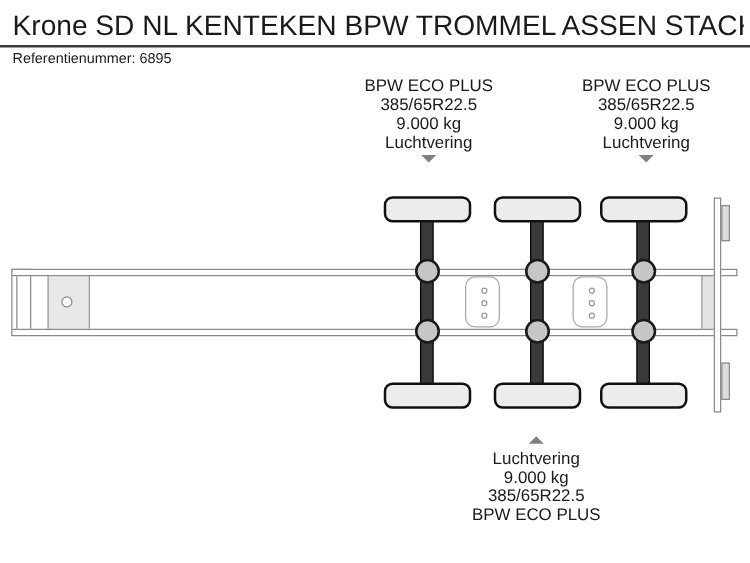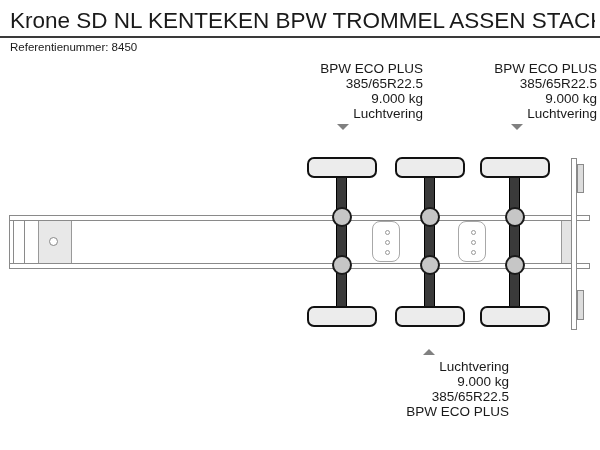--- a/index.html
+++ b/index.html
@@ -10,21 +10,21 @@
   
   .title{
     position:absolute;left:10px;top:8px;width:585px;
     font-size:22.5px;font-weight:400;white-space:nowrap;overflow:hidden;
     color:#1a1a1a;letter-spacing:0px;
   }
   .divider{position:absolute;left:0;top:36px;width:600px;height:1.5px;background:#3a3a3a;}
   .ref{position:absolute;left:10px;top:41px;font-size:11.5px;color:#1a1a1a;}
 
   
-  .spec{position:absolute;width:160px;text-align:right;font-size:13.5px;line-height:15px;color:#1a1a1a;}
+  .spec{position:absolute;width:160px;text-align:center;font-size:13.5px;line-height:15px;color:#1a1a1a;}
   .spec-front{left:263px;top:61px;}
   .spec-rear{left:437px;top:61px;}
   .spec-middle{left:349px;top:349px;}
   .arrow-down{width:0;height:0;margin:3px auto 0;
     border-left:6px solid transparent;border-right:6px solid transparent;
     border-top:6px solid #808080;}
   .arrow-up{width:0;height:0;margin:0 auto 4px;
     border-left:6px solid transparent;border-right:6px solid transparent;
     border-bottom:6px solid #808080;}
 
@@ -69,21 +69,21 @@
   .rear-marker-top{top:164px;height:29px;}
   .rear-marker-bottom{top:290px;height:30px;}
 </style>
 </head>
 <body>
 
 <div class="page">
 
   <div class="title">Krone SD NL KENTEKEN BPW TROMMEL ASSEN STACK ...</div>
   <div class="divider"></div>
-  <div class="ref">Referentienummer: 8450</div>
+  <div class="ref">Referentienummer: 6895</div>
 
   <div class="spec spec-front">
     <div>BPW ECO PLUS</div>
     <div>385/65R22.5</div>
     <div>9.000 kg</div>
     <div>Luchtvering</div>
     <div class="arrow-down"></div>
   </div>
 
   <div class="spec spec-rear">

